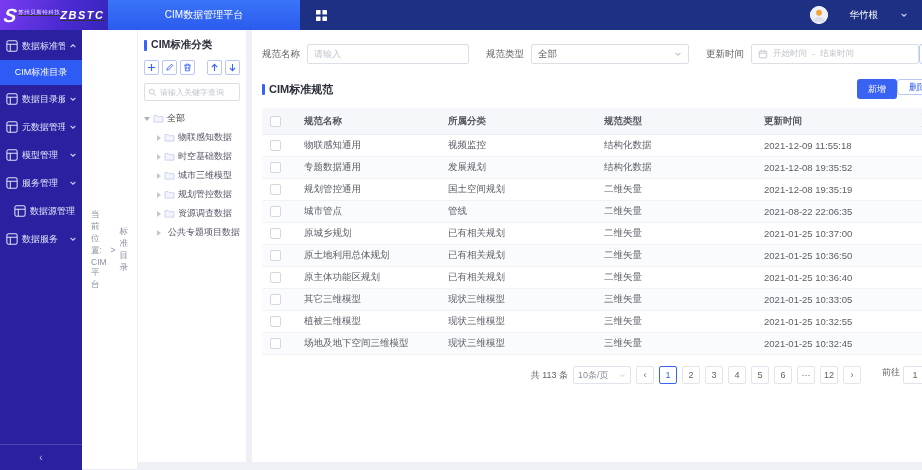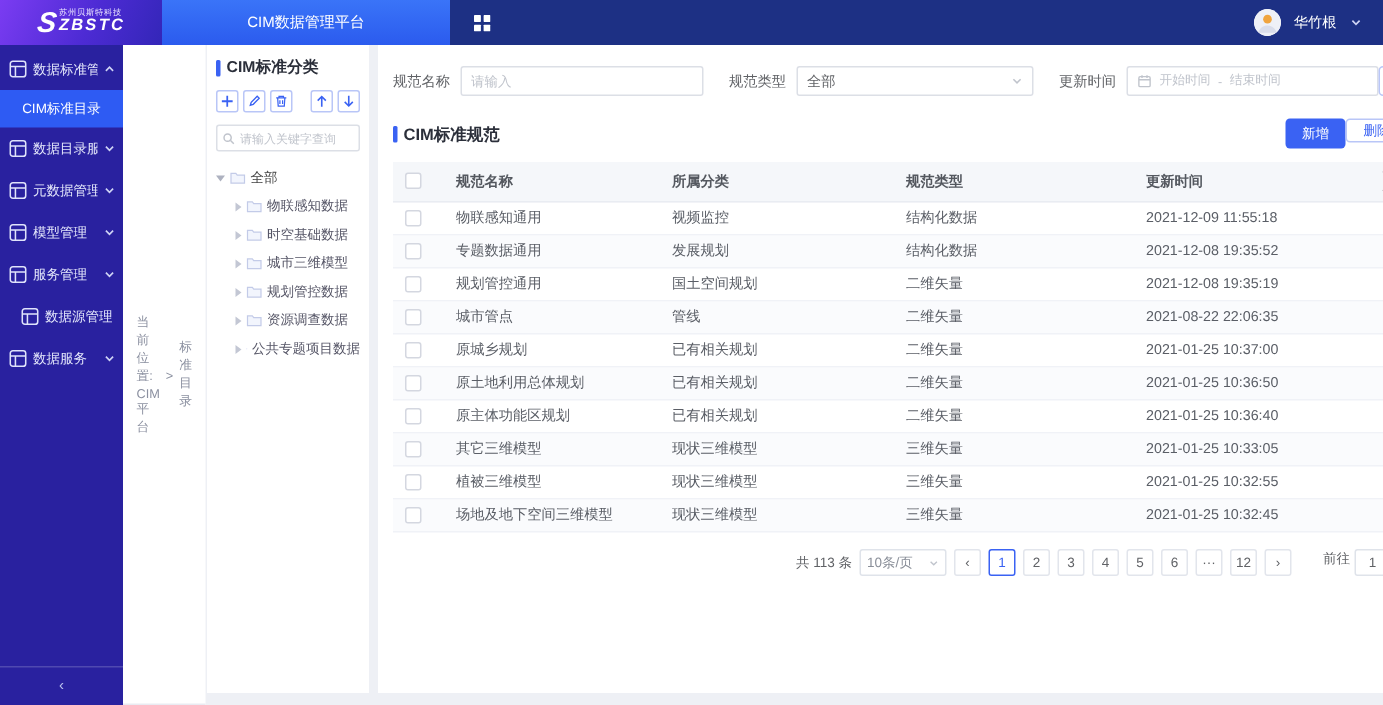--- a/index.html
+++ b/index.html
@@ -5,27 +5,27 @@
   * { margin:0; padding:0; box-sizing:border-box; }
   html,body { width:922px; height:470px; overflow:hidden; }
   body { font-family:"Liberation Sans","DejaVu Sans",sans-serif; background:#eef0f5; font-size:9.5px; color:#333; }
   .app { display:flex; flex-direction:column; height:100%; }
 
   
   .header { flex:0 0 30px; display:flex; align-items:stretch; background:#1d3084; }
   .logo { width:108px; background:linear-gradient(115deg,#7b3cf2 0%,#4d2bd4 55%,#3326b8 100%);
           display:flex; align-items:center; justify-content:center; gap:2px; }
   .logo-s { font-size:19px; font-style:italic; font-weight:900; color:#fff; line-height:1; transform:skewX(-8deg); }
-  .logo-col { display:flex; flex-direction:column; line-height:1; }
+  .logo-col { display:flex; flex-direction:row; line-height:1;text-decoration:underline; }
   .logo-sub { font-size:5.5px; color:#e9e4ff; letter-spacing:.5px; }
   .logo-main { font-size:11px; font-style:italic; font-weight:bold; color:#fff; letter-spacing:1.5px; }
   .nav-tab { width:192px; display:flex; align-items:center; justify-content:center;
              background:linear-gradient(180deg,#3a74f8,#2b5bee); color:#fff; font-size:10px; cursor:pointer; }
   .apps { width:42px; display:flex; align-items:center; justify-content:center; cursor:pointer; }
-  .user { margin-left:auto; display:flex; align-items:center; gap:9px; color:#fff; font-size:9.5px; padding-right:14px; cursor:pointer; }
+  .user { margin-left:auto; display:flex; align-items:center; gap:22px; color:#fff; font-size:9.5px; padding-right:14px; cursor:pointer; }
   .avatar { width:18px; height:18px; border-radius:50%; background:#fff; display:flex; align-items:center; justify-content:center; overflow:hidden; }
 
   
   .main-row { flex:1; display:flex; min-height:0; }
   .sidebar { width:82px; background:#29219f; color:#e4e7fb; display:flex; flex-direction:column; font-size:9px; }
   .menu { flex:1; padding-top:2px; }
   .menu-group { height:28px; display:flex; align-items:center; padding:0 5px 0 6px; gap:4px; cursor:pointer; white-space:nowrap; }
   .menu-group .mlabel { flex:1; overflow:hidden; }
   .menu-sub { height:25px; display:flex; align-items:center; justify-content:center; color:#ccd2f4; cursor:pointer; }
   .menu-sub.active { background:#2e5bf3; color:#fff; }

